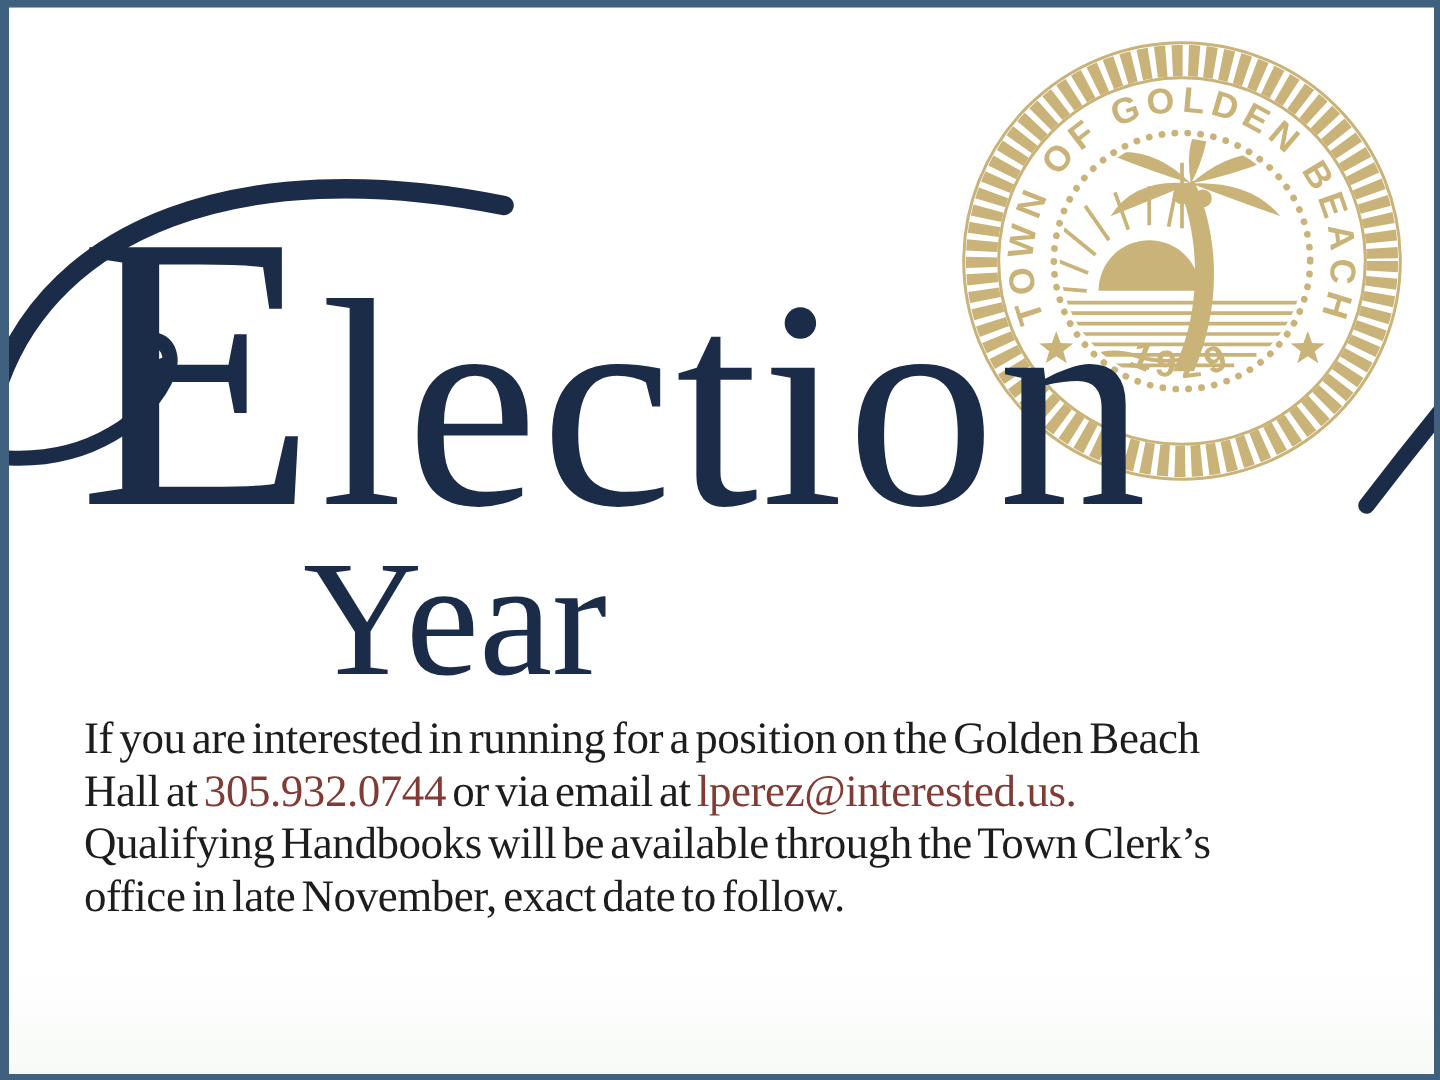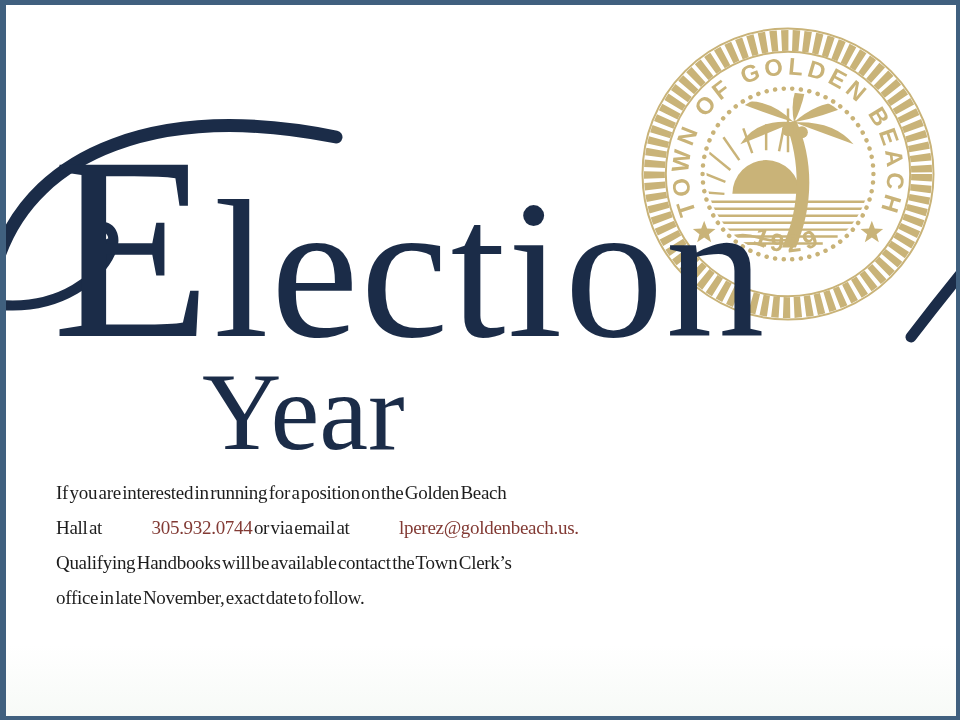--- a/index.html
+++ b/index.html
@@ -31,24 +31,24 @@
   .title::first-letter{font-size:1.32em;}
   .subtitle{
     position:absolute;left:196px;top:352px;z-index:2;
     font-size:110px;line-height:1;color:#1b2c48;white-space:nowrap;
   }
   .flourish{position:absolute;left:0;top:0;width:960px;height:720px;z-index:2;pointer-events:none;}
   .flourish path{stroke:#1b2c48;fill:none;stroke-linecap:round;}
   
   .paragraph{
     position:absolute;left:50px;top:470px;width:890px;z-index:3;
-    font-size:19px;line-height:35px;color:#1d1d1d;
+    font-size:30px;line-height:35px;color:#1d1d1d;
     letter-spacing:-0.3px;word-spacing:-3px;
   }
-  .paragraph .accent{color:#823a34;margin-left:48px;}
+  .paragraph .accent{color:#823a34;}
 </style>
 </head>
 <body>
 
 <div class="slide">
 
   <svg class="seal" viewBox="0 0 300 300" aria-hidden="true">
     <defs>
       <clipPath id="sceneClip">
           <circle cx="150" cy="150" r="82"></circle>
@@ -126,18 +126,18 @@
     <path d="M 905,332 C 928,302 944,282 962,260" stroke-width="11"></path>
   </svg>
 
 
   <div class="title">Election</div>
 
   <div class="subtitle">Year</div>
 
   <div class="paragraph">
     <div class="pline">If you are interested in running for a position on the Golden Beach</div>
-    <div class="pline"><span>Hall at </span><span class="accent">305.932.0744</span><span> or via email at </span><span class="accent">lperez@goldenbeach.us.</span></div>
-    <div class="pline">Qualifying Handbooks will be available contact the Town Clerk’s</div>
+    <div class="pline"><span>Hall at </span><span class="accent">305.932.0744</span><span> or via email at </span><span class="accent">lperez@interested.us.</span></div>
+    <div class="pline">Qualifying Handbooks will be available through the Town Clerk’s</div>
     <div class="pline">office in late November, exact date to follow.</div>
   </div>
 
 </div>
 
 </body></html>

